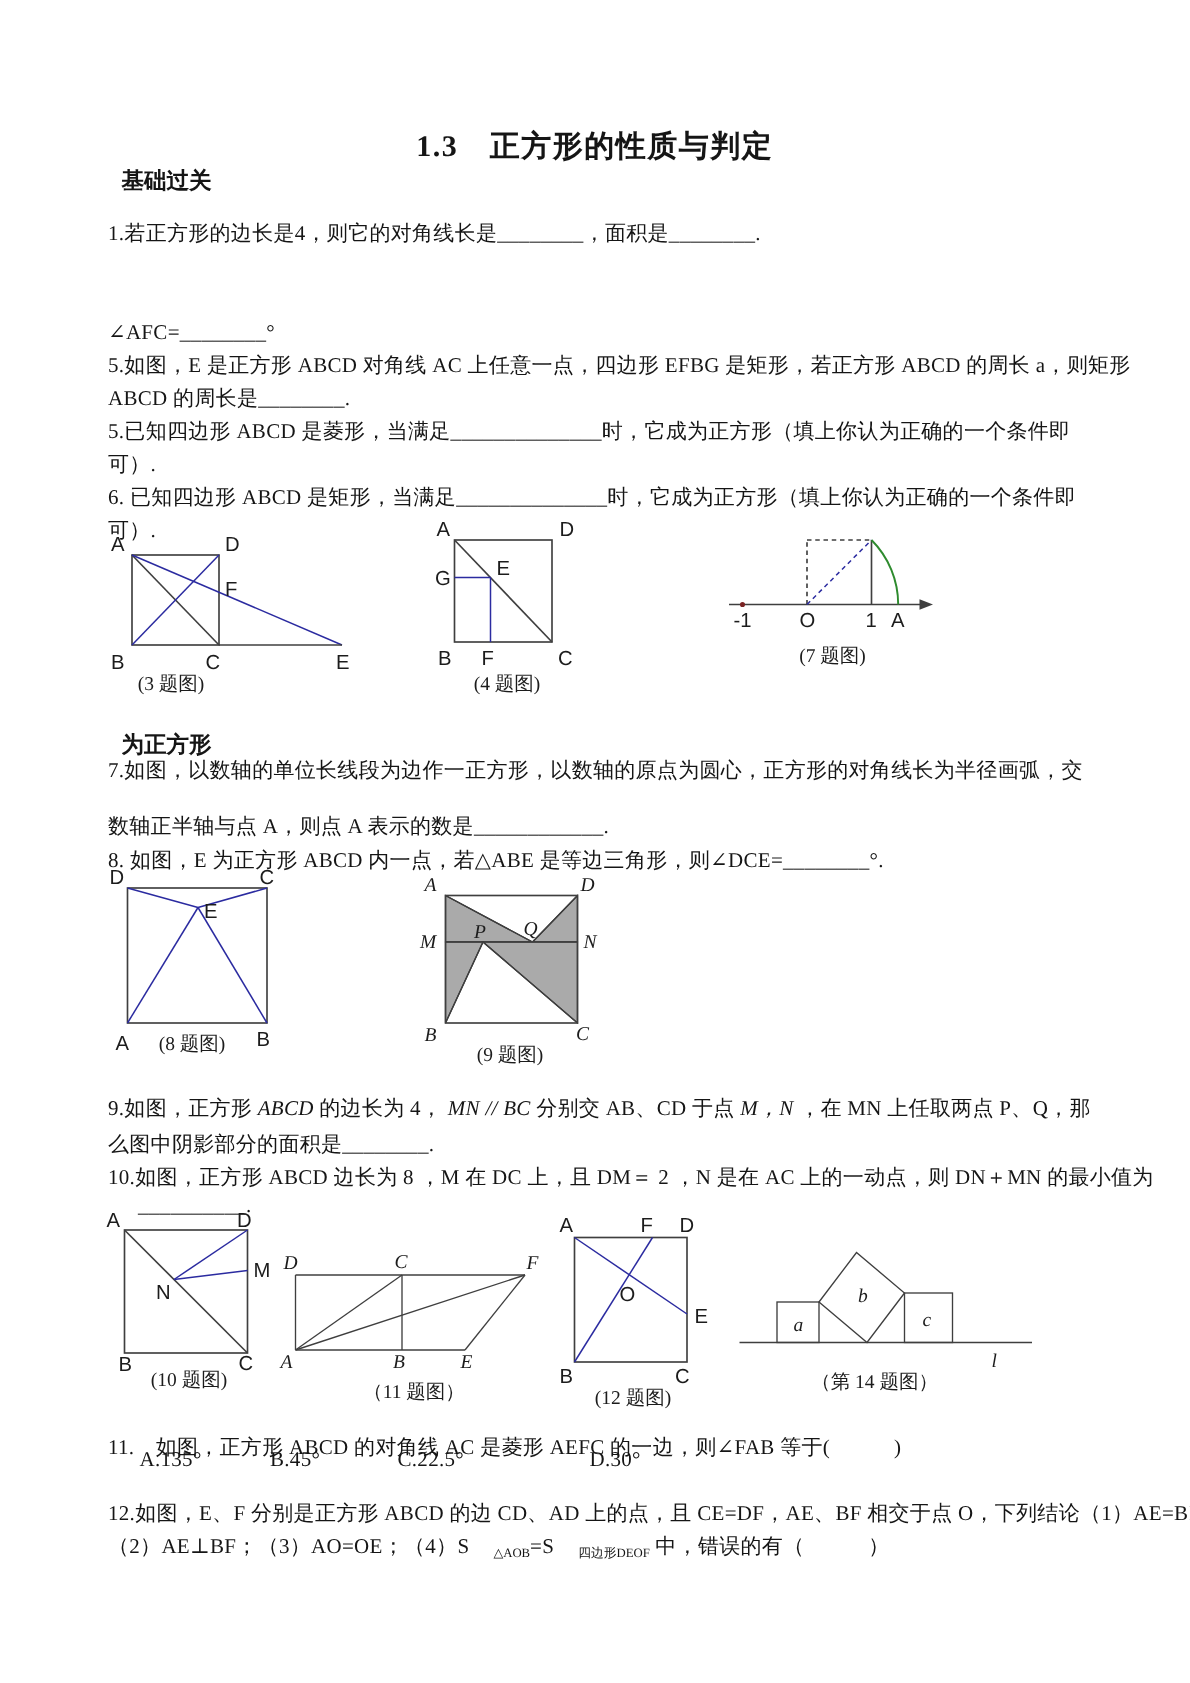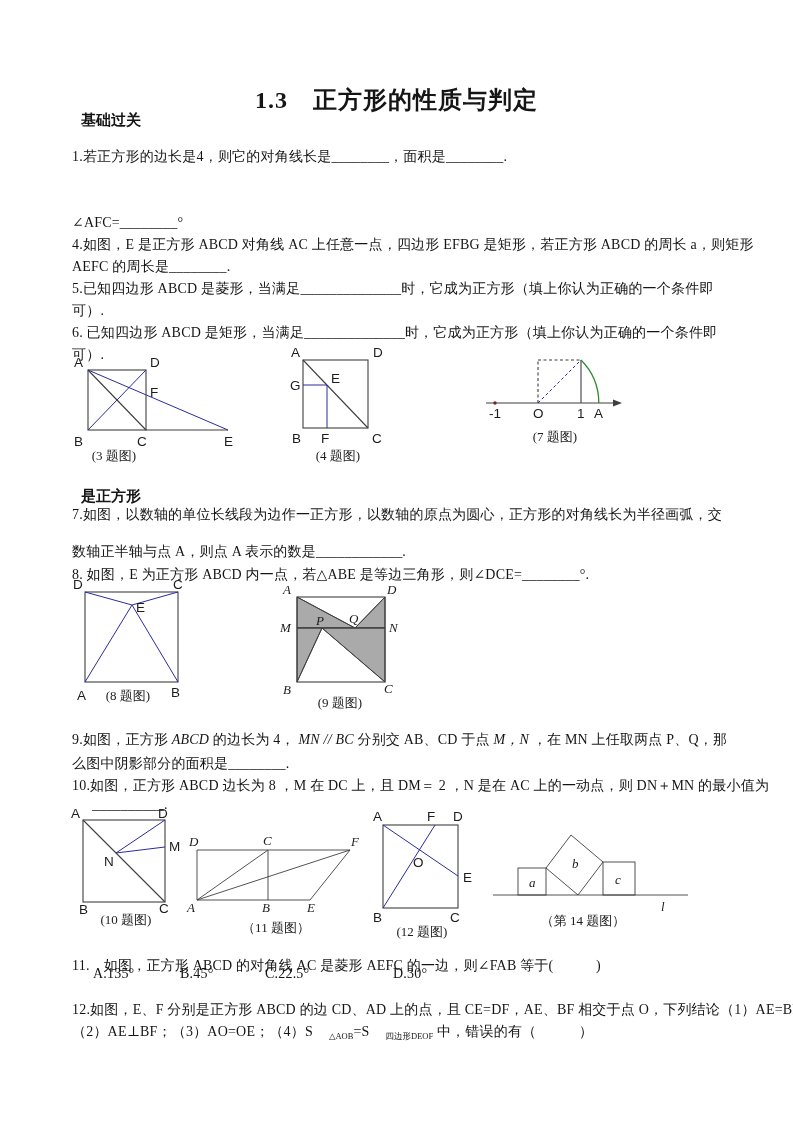--- a/index.html
+++ b/index.html
@@ -1,19 +1,19 @@
 <!DOCTYPE html>
 <html><head>
 <meta charset="utf-8">
 <style>
   html,body{margin:0;padding:0;background:#ffffff;}
   .page{position:relative;width:793px;height:1122px;background:#ffffff;overflow:hidden;
         font-family:"Liberation Serif","DejaVu Serif",serif;color:#151515;}
   .title{position:absolute;left:0;top:84px;width:100%;text-align:center;
-         font-size:24px;font-weight:bold;letter-spacing:1px;}
+         font-size:20px;font-weight:bold;letter-spacing:1px;}
   .sect{position:absolute;left:81px;font-size:15px;font-weight:bold;font-family:Liberation Mono, monospace;}
   .line{position:absolute;left:72px;font-size:14px;line-height:20px;white-space:nowrap;letter-spacing:0.2px;}
   .ital{font-style:italic;}
   .ssub{font-size:8.5px;vertical-align:-3px;letter-spacing:0;margin-left:16px;}
   .fig{position:absolute;}
   svg{display:block;overflow:visible;}
   .k{stroke:#3f3f3f;fill:none;stroke-width:1.1;}
   .bl{stroke:#2b2ba0;fill:none;stroke-width:1;}
   .gr{stroke:#2e8b2e;fill:none;stroke-width:1.3;}
   .dash{stroke-dasharray:3 2.5;}
@@ -26,22 +26,22 @@
 <body>
 
 <div class="page">
 
   <div class="title">1.3　正方形的性质与判定</div>
 
   <div class="sect" style="top:111px;">基础过关</div>
 
   <p class="line" style="top:133px;">1.若正方形的边长是4，则它的对角线长是________，面积是________.</p>
   <p class="line" style="top:199px;">∠AFC=________°</p>
-  <p class="line" style="top:221px;">4.如图，E 是正方形 ABCD 对角线 AC 上任意一点，四边形 EFBG 是矩形，若正方形 ABCD 的周长 a，则矩形</p>
-  <p class="line" style="top:243px;">AEFC 的周长是________.</p>
+  <p class="line" style="top:221px;">5.如图，E 是正方形 ABCD 对角线 AC 上任意一点，四边形 EFBG 是矩形，若正方形 ABCD 的周长 a，则矩形</p>
+  <p class="line" style="top:243px;">ABCD 的周长是________.</p>
   <p class="line" style="top:265px;">5.已知四边形 ABCD 是菱形，当满足______________时，它成为正方形（填上你认为正确的一个条件即</p>
   <p class="line" style="top:287px;">可）.</p>
   <p class="line" style="top:309px;">6. 已知四边形 ABCD 是矩形，当满足______________时，它成为正方形（填上你认为正确的一个条件即</p>
   <p class="line" style="top:331px;">可）.</p>
 
   <div class="fig" style="left:66px;top:350px;">
     <svg width="190" height="114">
       <rect x="22" y="20" width="58" height="60" class="k"></rect>
       <line x1="22" y1="20" x2="80" y2="80" class="k"></line>
       <line x1="22" y1="80" x2="80" y2="20" class="bl"></line>
@@ -85,21 +85,21 @@
       <line x1="60" y1="55" x2="103" y2="12" class="bl dash"></line>
       <path d="M103,12 A60.8,60.8 0 0 1 120.8,55" class="gr"></path>
       <text x="11" y="70" class="lab">-1</text>
       <text x="55" y="70" class="lab">O</text>
       <text x="99" y="70" class="lab">1</text>
       <text x="116" y="70" class="lab">A</text>
       <text x="77" y="93" class="cap">(7 题图)</text>
     </svg>
   </div>
 
-  <div class="sect" style="top:487px;">是正方形</div>
+  <div class="sect" style="top:487px;">为正方形</div>
 
   <p class="line" style="top:491px;">7.如图，以数轴的单位长线段为边作一正方形，以数轴的原点为圆心，正方形的对角线长为半径画弧，交</p>
   <p class="line" style="top:528px;">数轴正半轴与点 A，则点 A 表示的数是____________.</p>
   <p class="line" style="top:551px;">8. 如图，E 为正方形 ABCD 内一点，若△ABE 是等边三角形，则∠DCE=________°.</p>
 
   <div class="fig" style="left:64px;top:578px;">
     <svg width="155" height="130">
       <rect x="21" y="14" width="93" height="90" class="k"></rect>
       <line x1="68" y1="27" x2="21" y2="14" class="bl"></line>
       <line x1="68" y1="27" x2="114" y2="14" class="bl"></line>

